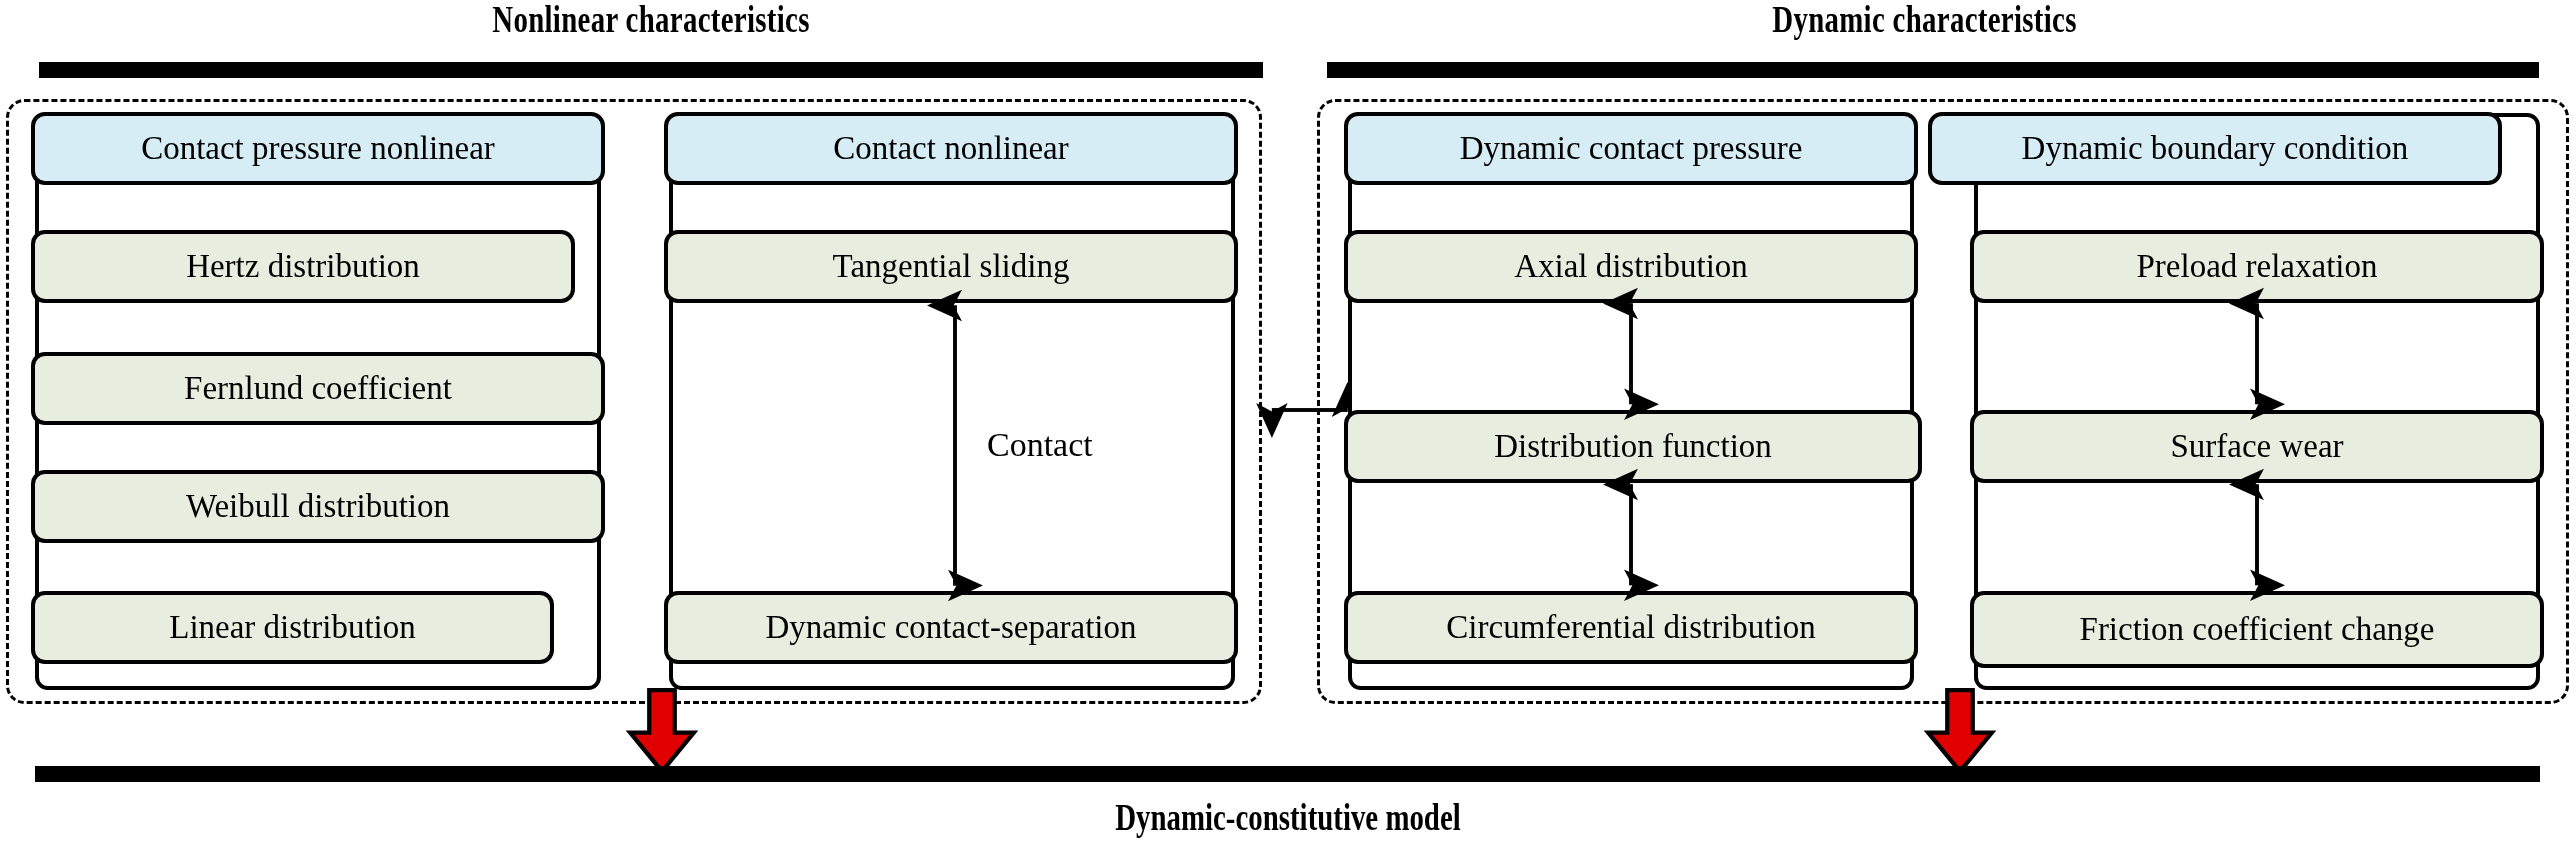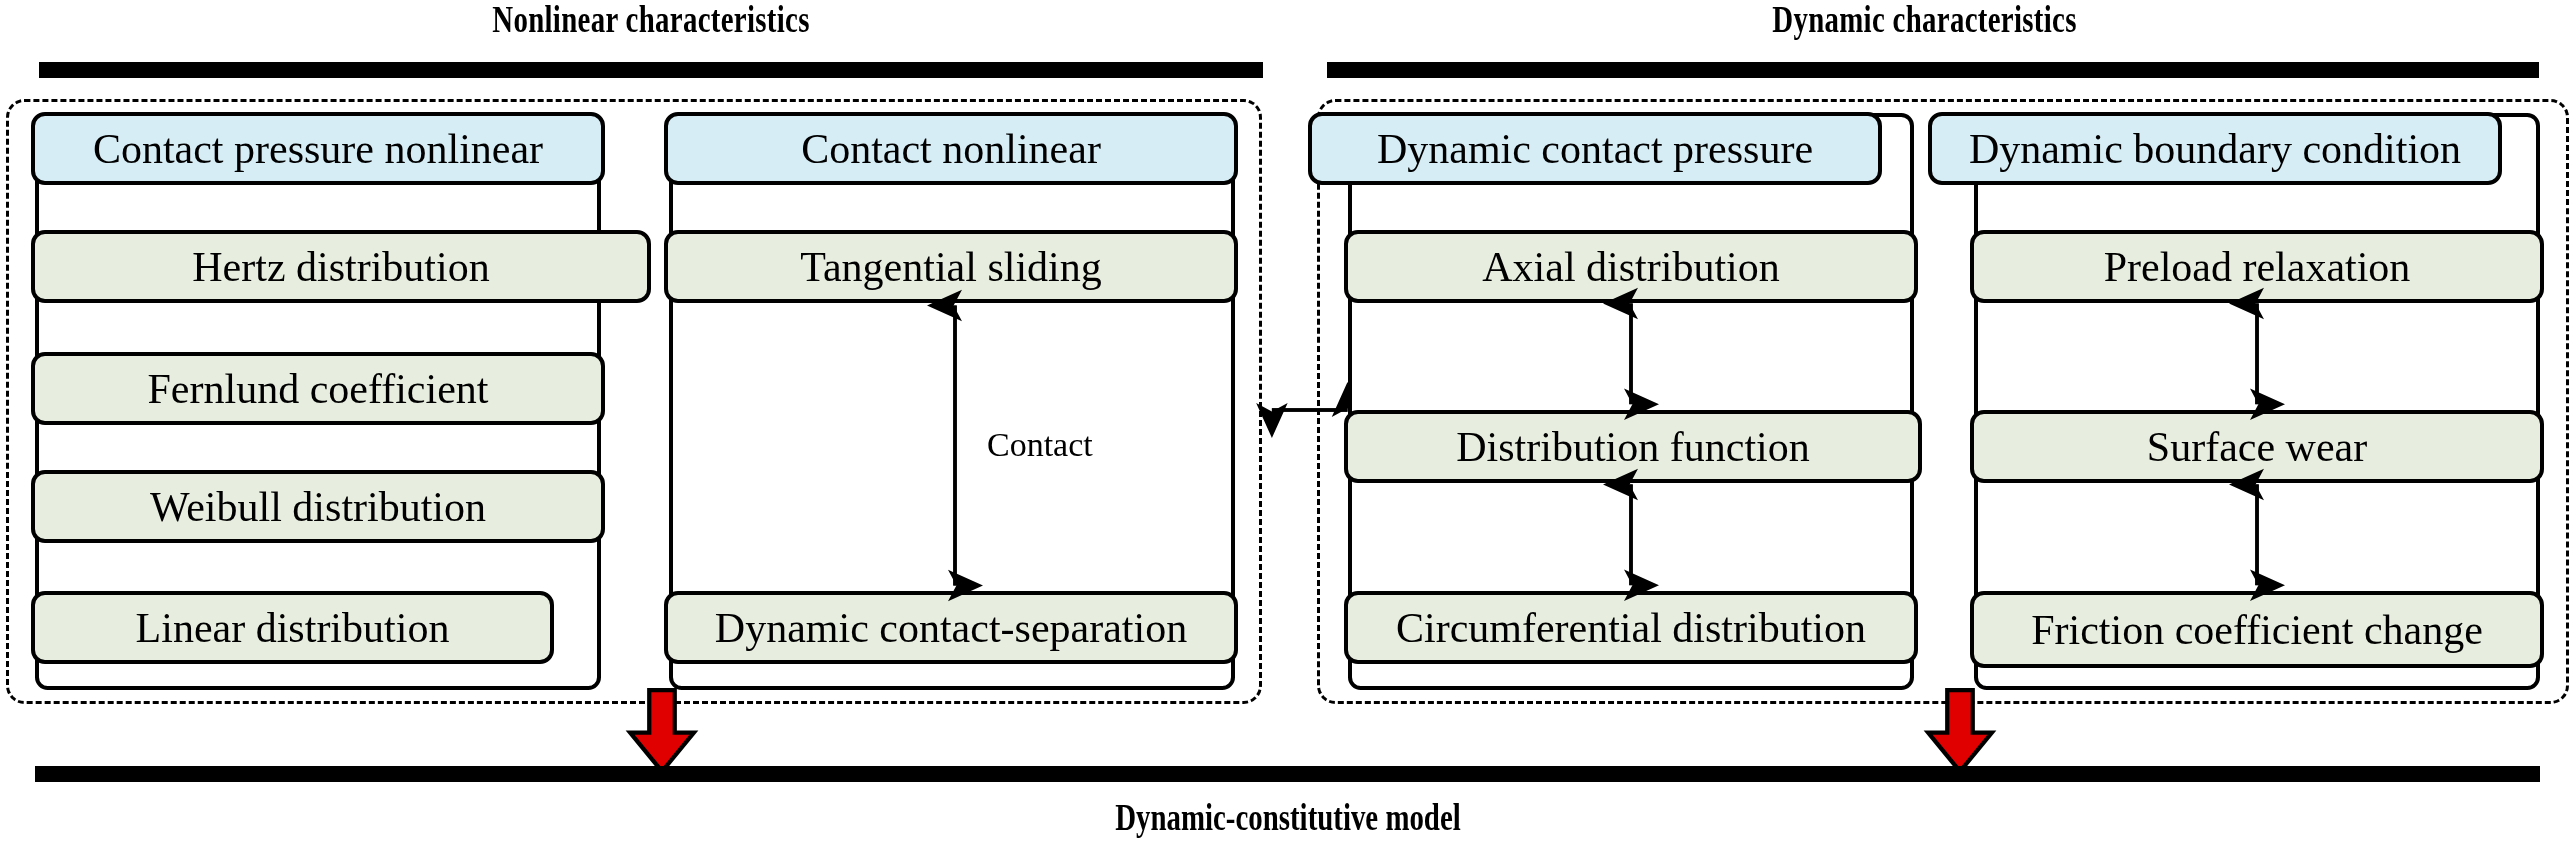--- a/index.html
+++ b/index.html
@@ -42,21 +42,21 @@
 
   
   .chip{
     position:absolute;
     box-sizing:border-box;
     border:4.2px solid #000;
     border-radius:14px;
     display:flex;
     align-items:center;
     justify-content:center;
-    font-size:42px;
+    font-size:33px;
     line-height:1;
     white-space:nowrap;
   }
   .chip.blue{background:#d6edf5;}
   .chip.green{background:#e7eedf;}
 
   
   svg.arrow{position:absolute;overflow:visible;}
 
   
@@ -89,21 +89,21 @@
 
 <div class="abs rule" style="left:39px;top:62px;width:1224px;height:15.6px;"></div>
 <div class="abs rule" style="left:1327px;top:62px;width:1212px;height:15.6px;"></div>
 
 <div class="abs dash-group" style="left:5.7px;top:99px;width:1256px;height:605px;"></div>
 
 <div class="abs col-box" style="left:35px;top:113px;width:566px;height:577px;"></div>
 
 <div class="chip blue" style="left:31px;top:112px;width:574px;height:73px;">Contact pressure nonlinear</div>
 
-<div class="chip green" style="left:31px;top:230px;width:620px;height:73px;">Hertz distribution</div>
+<div class="chip green" style="left:31px;top:230px;width:544px;height:73px;">Hertz distribution</div>
 
 <div class="chip green" style="left:31px;top:352px;width:574px;height:73px;">Fernlund coefficient</div>
 
 <div class="chip green" style="left:31px;top:470px;width:574px;height:73px;">Weibull distribution</div>
 
 <div class="chip green" style="left:31px;top:591px;width:523px;height:73px;">Linear distribution</div>
 
 <div class="abs col-box" style="left:669px;top:113px;width:566px;height:577px;"></div>
 
 <div class="chip blue" style="left:664px;top:112px;width:574px;height:73px;">Contact nonlinear</div>
@@ -137,21 +137,21 @@
     </marker>
   </defs>
   <line x1="120" y1="20" x2="12" y2="20" stroke="#000" stroke-width="5" marker-end="url(#ahL)"></line>
   <line x1="12" y1="20" x2="120" y2="20" stroke="#000" stroke-width="5" marker-end="url(#ahR)"></line>
 </svg>
 
 <div class="abs dash-group" style="left:1317px;top:99px;width:1252px;height:605px;"></div>
 
 <div class="abs col-box" style="left:1348px;top:113px;width:566px;height:577px;"></div>
 
-<div class="chip blue" style="left:1308px;top:112px;width:574px;height:73px;">Dynamic contact pressure</div>
+<div class="chip blue" style="left:1344px;top:112px;width:574px;height:73px;">Dynamic contact pressure</div>
 
 <div class="chip green" style="left:1344px;top:230px;width:574px;height:73px;">Axial distribution</div>
 
 <div class="chip green" style="left:1344px;top:410px;width:578px;height:73px;">Distribution function</div>
 
 <div class="chip green" style="left:1344px;top:591px;width:574px;height:73px;">Circumferential distribution</div>
 
 <svg class="arrow" width="42" height="115" style="left:1610px;top:297px;" viewBox="0 0 60 162">
   <line x1="30" y1="152" x2="30" y2="8" stroke="#000" stroke-width="5" marker-end="url(#ahU)"></line>
   <line x1="30" y1="8" x2="30" y2="152" stroke="#000" stroke-width="5" marker-end="url(#ahD)"></line>

